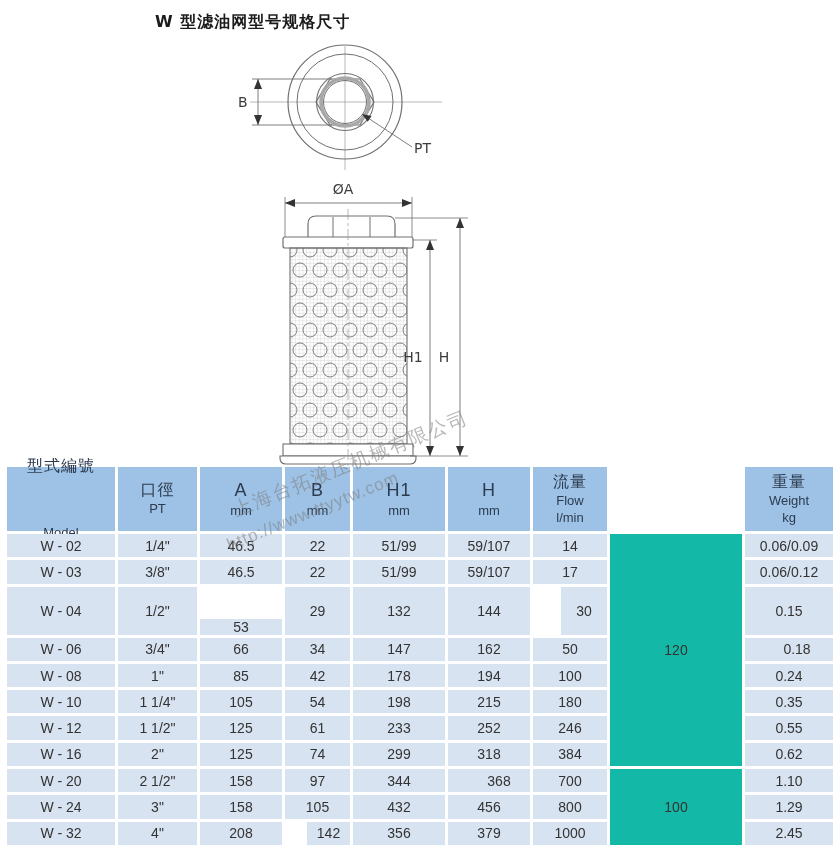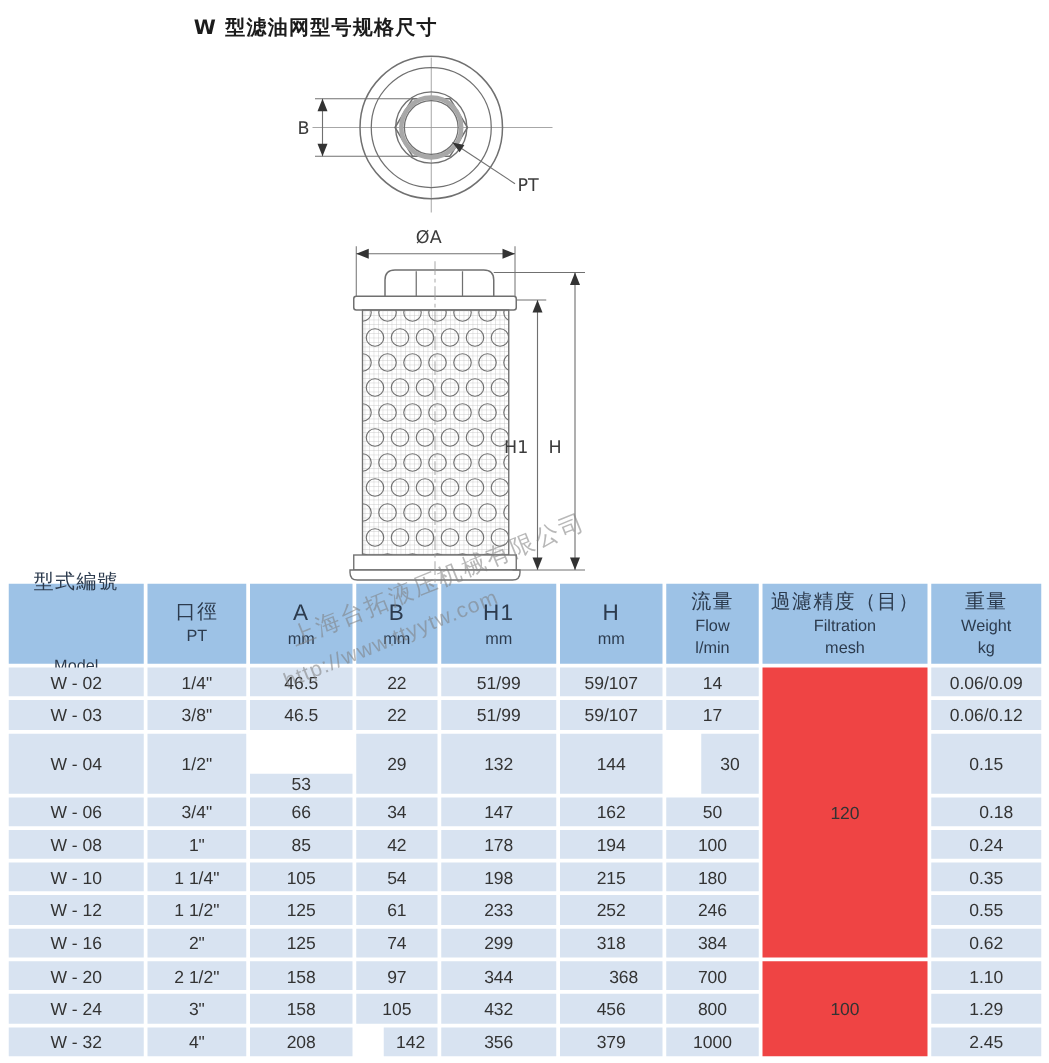--- a/index.html
+++ b/index.html
@@ -35,21 +35,21 @@
     line-height:1.25;text-align:center;
   }
   .th .l1{font-size:16px;letter-spacing:1px;}
   .th .l1.latin{font-size:18px;}
   .th .l2,.th .l3{font-size:13px;margin-top:1px;}
   .td{
     background:#d8e3f1;color:#333;
     display:flex;align-items:center;justify-content:center;
     font-size:14px;
   }
-  .td.merged{background:#ef4444;font-size:14px;}
+  .td.merged{background:#14b8a6;font-size:14px;}
 </style>
 </head>
 <body>
 
 <div class="page-title">W 型滤油网型号规格尺寸</div>
 
 <svg class="diagram-svg" width="839" height="850" viewBox="0 0 839 850">
   <defs>
     <pattern id="crosshatch" width="3.6" height="3.6" patternUnits="userSpaceOnUse">
       <path d="M0 0 H3.6 M0 0 V3.6" stroke="#b3b3b3" stroke-width="0.5" fill="none"></path>
@@ -160,25 +160,20 @@
       <div class="l2">mm</div>
     </div>
     <div class="th" style="grid-area: 1 / 6;">
       <div class="l1 latin">H</div>
       <div class="l2">mm</div>
     </div>
     <div class="th" style="grid-area: 1 / 7;">
       <div class="l1">流量</div>
       <div class="l2">Flow</div>
       <div class="l3">l/min</div>
-    </div>
-    <div class="th" style="grid-area: 1 / 8;">
-      <div class="l1">過濾精度（目）</div>
-      <div class="l2">Filtration</div>
-      <div class="l3">mesh</div>
     </div>
     <div class="th" style="grid-area: 1 / 9;">
       <div class="l1">重量</div>
       <div class="l2">Weight</div>
       <div class="l3">kg</div>
     </div>
     <div class="td" style="grid-area: 2 / 1;">W - 02</div>
     <div class="td" style="grid-area: 2 / 2;">1/4"</div>
     <div class="td" style="grid-area: 2 / 3;">46.5</div>
     <div class="td" style="grid-area: 2 / 4;">22</div>

